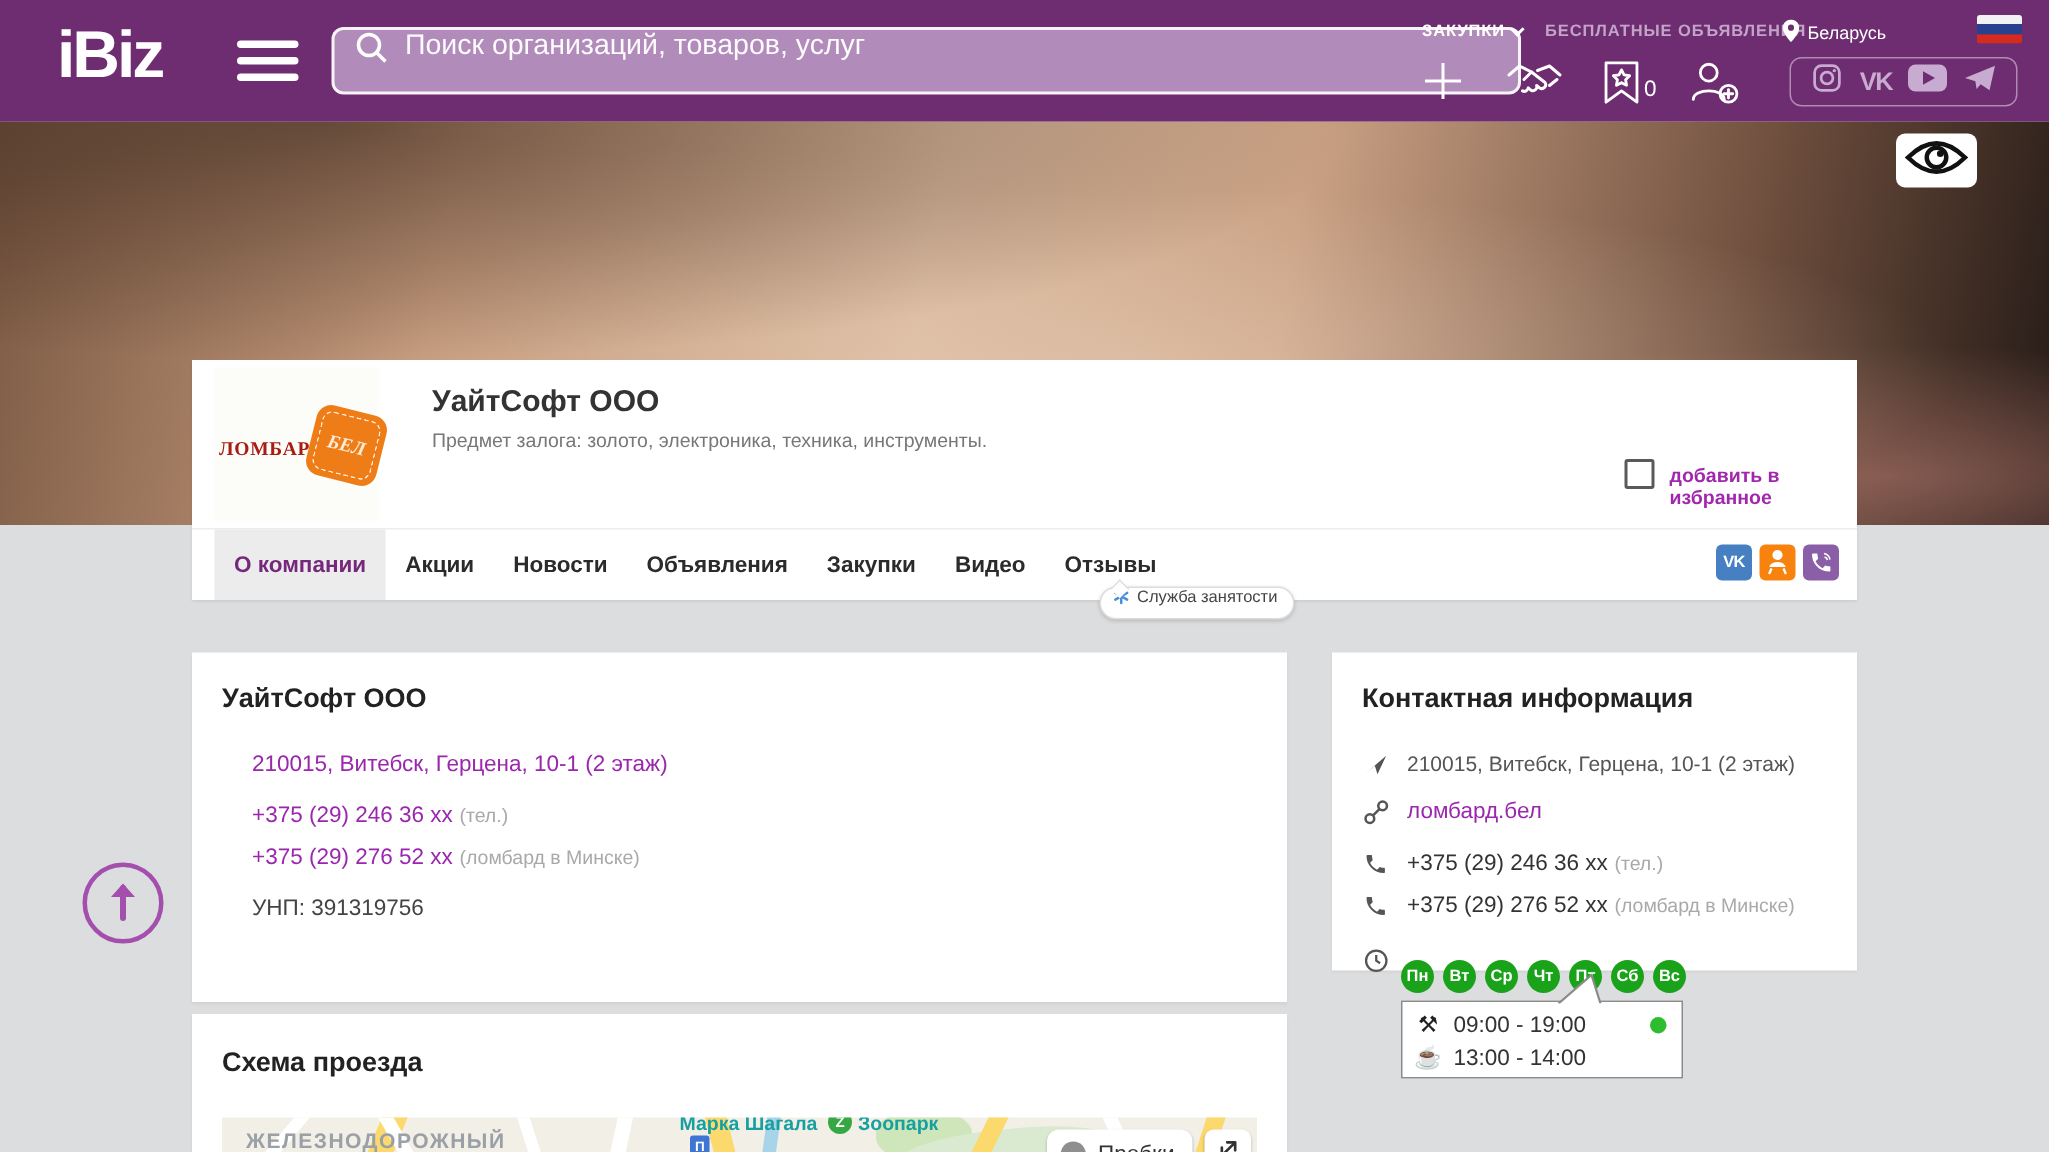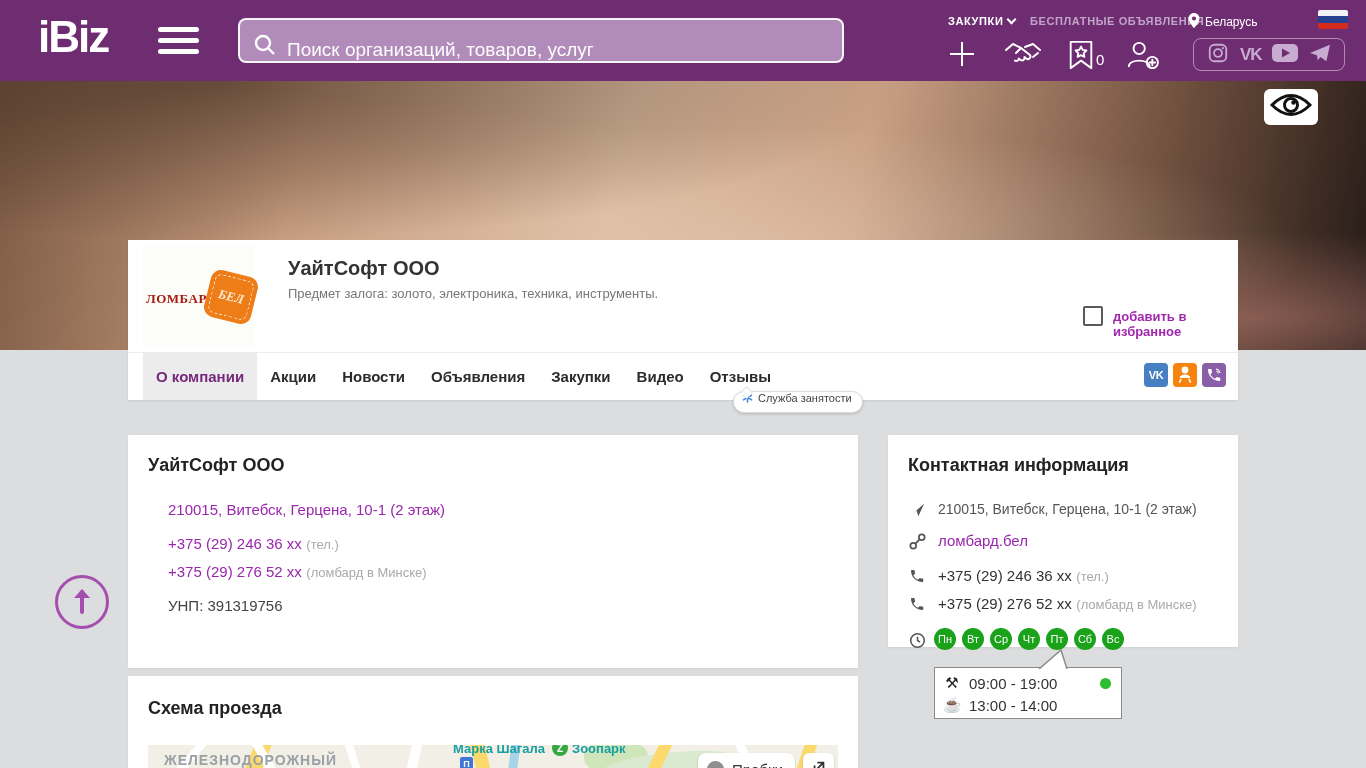--- a/index.html
+++ b/index.html
@@ -11,23 +11,23 @@
     color:#333;
   }
   .abs { position:absolute; }
 
   
   .header { position:absolute; left:0; top:0; width:1366px; height:81px; background:#6e2c71; z-index:30;padding-left:18px; }
   .logo { position:absolute; left:38px; top:12px; color:#fff; font-size:44px; font-weight:bold; letter-spacing:-2px; cursor:pointer; }
   .burger { position:absolute; left:158px; top:27px; width:41px; height:28px; cursor:pointer; }
   .burger i { display:block; height:5px; background:#fff; border-radius:3px; margin-bottom:6px; }
   .searchbox {
-    position:absolute; left:238px; top:18px; width:606px; height:45px;
+    position:absolute; left:221px; top:18px; width:793px; height:45px;
     background:#b18bba; border:2px solid rgba(255,255,255,.9); border-radius:8px;
-    display:flex; align-items:flex-end; padding-left:13px; gap:10px;
+    display:flex; align-items:flex-start; padding-left:13px; gap:10px;
   }
   .searchbox input {
     flex:1; background:transparent; border:none; outline:none;
     color:#fff; font-size:19px; font-family:"Liberation Sans",sans-serif;
   }
   .searchbox input::placeholder { color:rgba(255,255,255,.97); opacity:1; }
   .toplink { position:absolute; top:15px; color:#fff; font-size:11px; font-weight:bold; letter-spacing:.6px; cursor:pointer; display:flex; align-items:center; gap:5px; }
   .toplink.dim { color:#c2a4c8; font-weight:bold; }
   .chev { width:7px; height:7px; border-left:2px solid #fff; border-bottom:2px solid #fff; transform:rotate(-45deg); margin-top:-3px; }
   .flag { position:absolute; left:1318px; top:10px; width:30px; height:19px; border-radius:2px; overflow:hidden; cursor:pointer; }
@@ -98,21 +98,21 @@
   .traffic-btn span { font-size:15px; color:#333; }
   .expand-btn { position:absolute; left:655px; top:8px; width:31px; height:31px; background:#fff; border-radius:6px; box-shadow:0 1px 2px rgba(0,0,0,.25); display:flex; align-items:center; justify-content:center; cursor:pointer; }
 
   .contact-card { left:888px; top:435px; width:350px; height:212px; }
   .crow { position:absolute; left:20px; display:flex; align-items:flex-start; gap:12px; }
   .crow .ic { width:18px; display:flex; justify-content:center; margin-top:1px; }
   .ctext { font-size:14px; color:#555; }
   .weblink { font-size:15px; font-weight:normal; color:#9a27ad; cursor:pointer; }
   .phone-num { font-size:15px; color:#333; }
   .days { position:absolute; left:46px; top:193px; display:flex; gap:6px; }
-  .day { width:22px; height:22px; border-radius:50%; background:#1aa31a; color:#fff; font-size:11px; font-weight:normal; display:flex; align-items:center; justify-content:center; cursor:pointer; }
+  .day { width:22px; height:22px; border-radius:50%; background:#1aa31a; color:#fff; font-size:11px; font-weight:bold; display:flex; align-items:center; justify-content:center; cursor:pointer;margin-top:12px; }
   .hours-pop { position:absolute; left:46px; top:232px; width:188px; height:52px; background:#fff; border:1.5px solid #8b8b8b; z-index:5; padding:4px 8px 0 8px; }
   .hours-pop .hrow { display:flex; align-items:center; gap:8px; height:22px; }
   .hours-pop .glyph { font-size:15px; width:18px; text-align:center; color:#222; }
   .hours-pop .htime { font-size:15px; color:#333; }
   .open-dot { width:11px; height:11px; border-radius:50%; background:#2ebd2e; margin-left:auto; margin-right:2px; }
   .pop-pointer { position:absolute; left:100px; top:-19px; }
 
   .scroll-top { position:absolute; left:55px; top:575px; width:54px; height:54px; border:3px solid #a44fae; border-radius:50%; display:flex; align-items:center; justify-content:center; cursor:pointer; z-index:15; }
 </style>
 </head>

